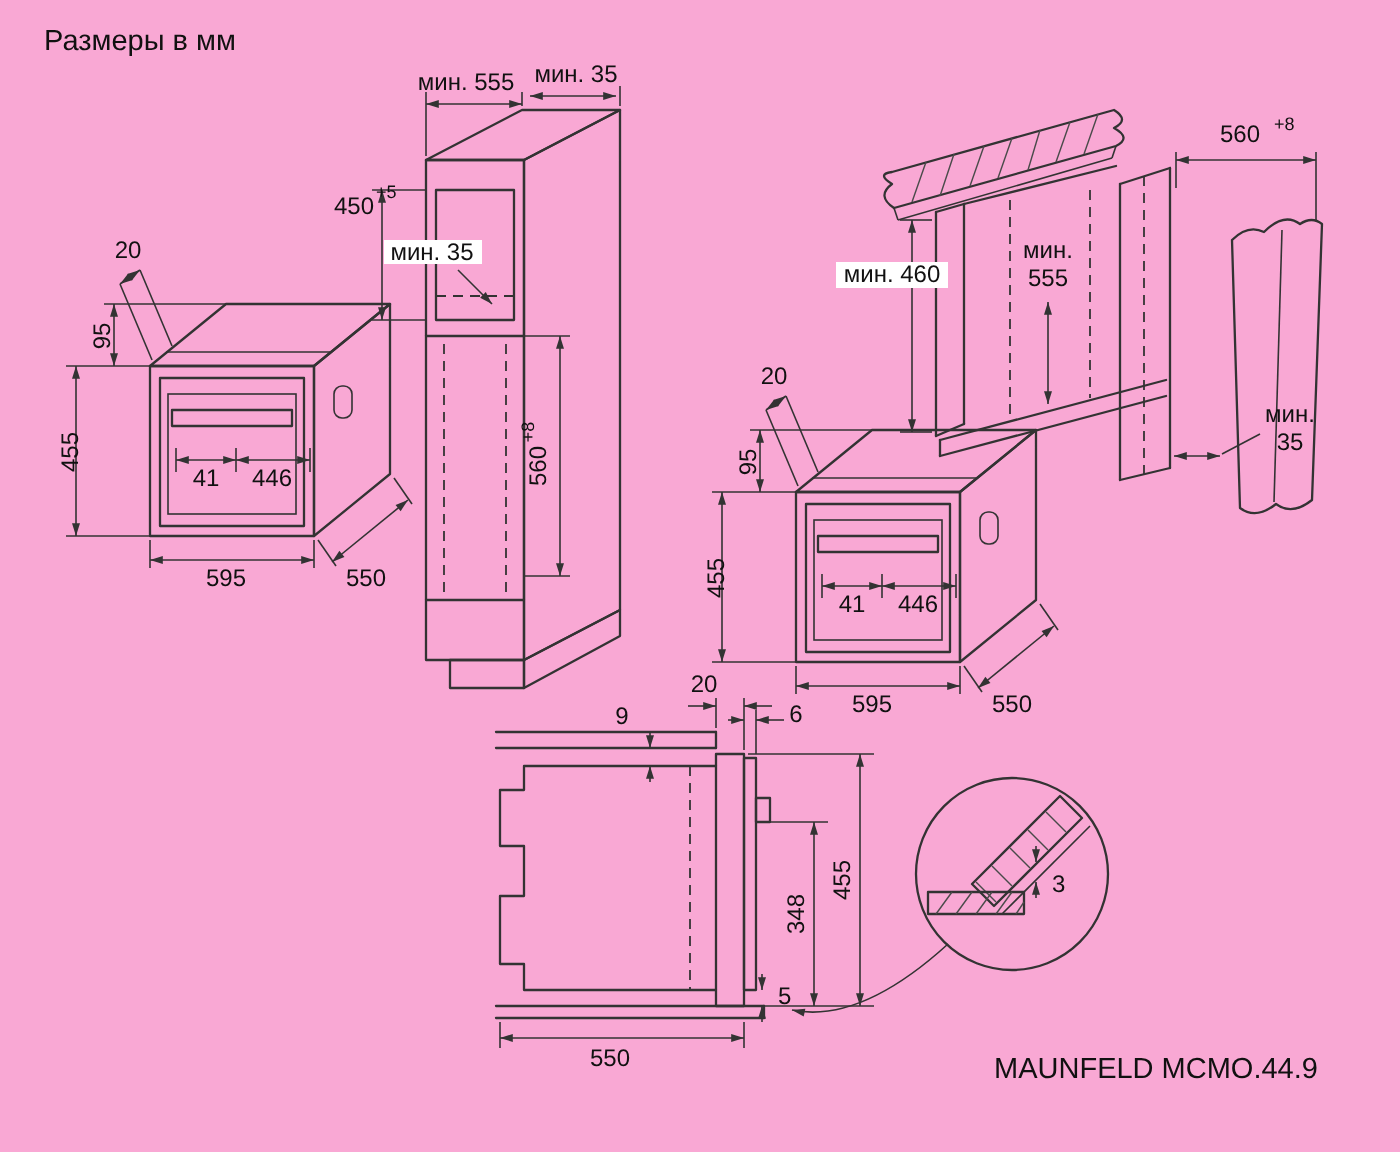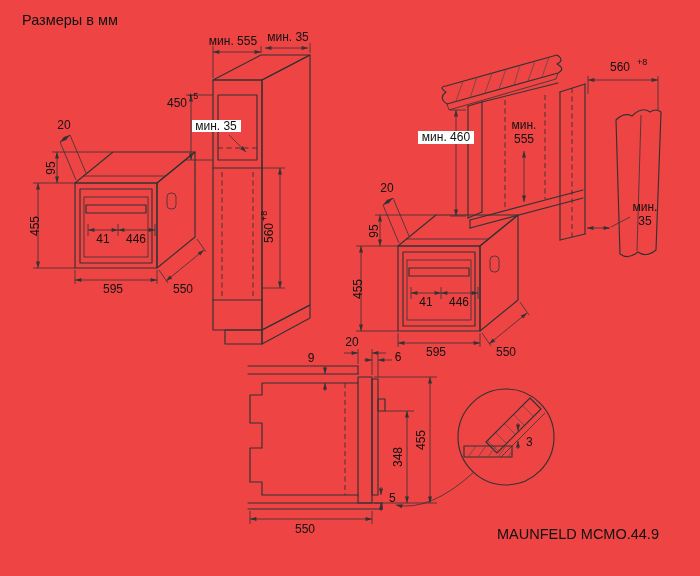--- a/index.html
+++ b/index.html
@@ -1,16 +1,16 @@
 <!DOCTYPE html>
 <html><head>
 <meta charset="utf-8">
 <style>
   html,body{margin:0;padding:0;background:#ffffff;}
-  .page{position:relative;width:700px;height:576px;background:#ef4444;overflow:hidden;
+  .page{position:relative;width:700px;height:576px;background:#f9a8d4;overflow:hidden;
         font-family:"Liberation Sans",sans-serif;}
   svg{position:absolute;left:0;top:0;}
   svg text{font-family:"Liberation Sans",sans-serif;font-size:12px;fill:#111111;}
   svg text.big{font-size:14.5px;}
   svg text.sup{font-size:9px;}
   .ln{stroke:#333333;stroke-width:1.15;fill:none;stroke-linejoin:round;stroke-linecap:round;}
   .thin{stroke:#333333;stroke-width:0.8;fill:none;}
   .dim{stroke:#333333;stroke-width:0.8;fill:none;}
   .dash{stroke:#333333;stroke-width:0.9;fill:none;stroke-dasharray:5 3.5;}
   .hatch{stroke:#4a4a4a;stroke-width:0.7;fill:none;}

